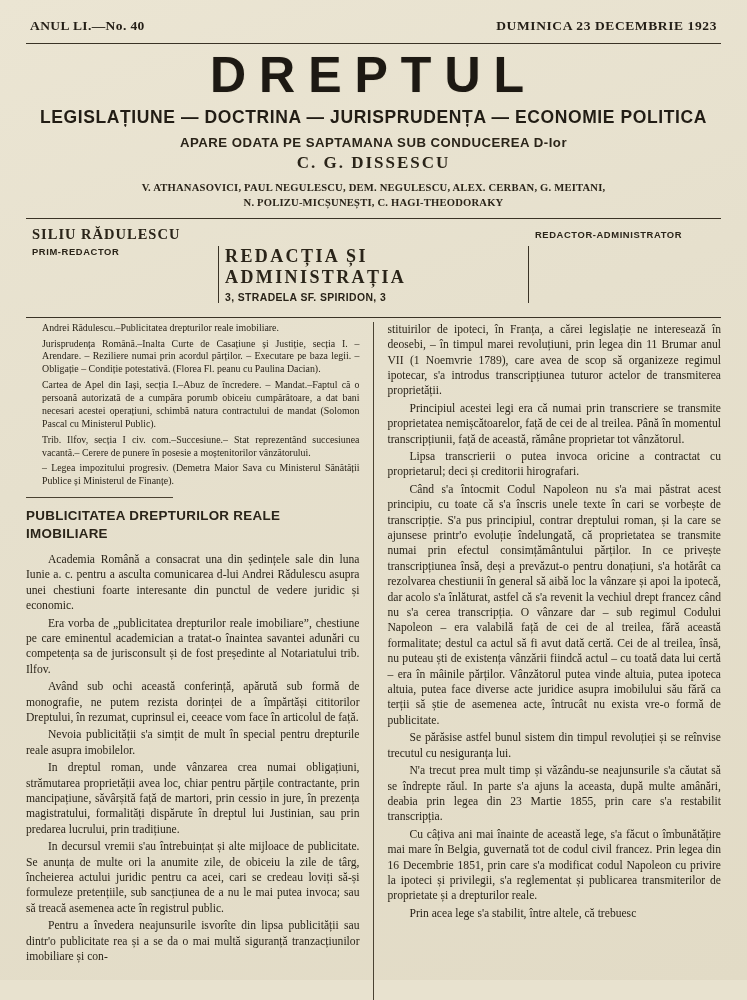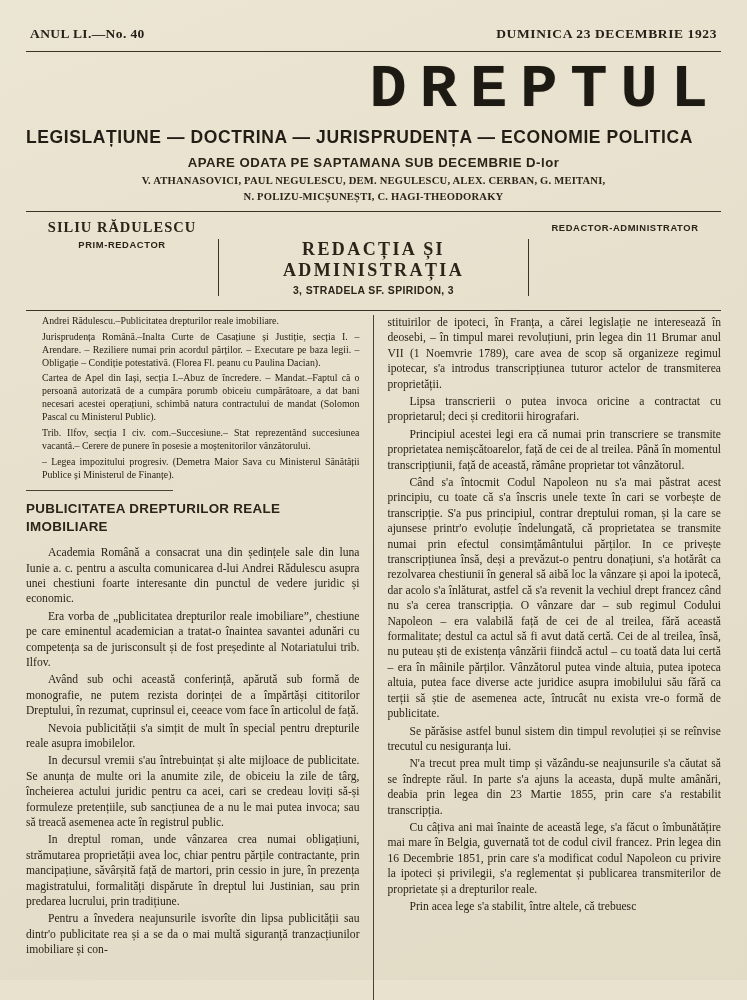--- a/index.html
+++ b/index.html
@@ -27,35 +27,35 @@
     display: flex;
     justify-content: space-between;
     align-items: baseline;
     font-family: "Liberation Serif", serif;
     font-size: 13.5px;
     font-weight: bold;
     letter-spacing: 0.4px;
     color: #241f17;
     padding: 0 4px 2px 4px;
   }
-  .topline .right { letter-spacing: 0.6px; margin-top: 8px; }
+  .topline .right { letter-spacing: 0.6px; }
 
   .title {
-    text-align: right;
-    font-family: Liberation Mono, monospace;
-    font-weight: bold;
-    font-size: 62px;
+    text-align: center;
+    font-family: Liberation Sans, sans-serif;
+    font-weight: bold;
+    font-size: 50px;
     letter-spacing: 13px;
     line-height: 1.02;
     margin: 6px 0 2px 0;
     color: #1d1913;
     text-shadow: 0 0 1px rgba(60,50,30,0.35);
   }
   .subtitle {
-    text-align: left;
+    text-align: center;
     font-family: "Liberation Sans", sans-serif;
     font-weight: bold;
     font-size: 17.5px;
     letter-spacing: 0.6px;
     color: #221d15;
     margin: 6px 0 7px 0;
   }
   .tagline {
     text-align: center;
     font-family: "Liberation Sans", sans-serif;
@@ -86,21 +86,21 @@
     margin: 7px 0 0 0;
   }
   
   .editbar {
     display: flex;
     align-items: stretch;
     margin-top: 0;
     padding: 7px 0 7px 0;
   }
   .editbar .cell {
-    text-align: center;
+    text-align: left;
     padding: 0 6px;
   }
   .editbar .side { width: 180px; }
   .editbar .mid {
     flex: 1;
     border-left: 1.4px solid #3a3326;
     border-right: 1.4px solid #3a3326;
     margin-top: 20px;
   }
   .eb-name {
@@ -179,21 +179,22 @@
 <div class="page">
 
   <div class="topline">
     <span>ANUL LI.—No. 40</span>
     <span class="right">DUMINICA 23 DECEMBRIE 1923</span>
   </div>
   <hr class="rule">
 
   <div class="title">DREPTUL</div>
   <div class="subtitle">LEGISLAȚIUNE — DOCTRINA — JURISPRUDENȚA — ECONOMIE POLITICA</div>
-  <div class="tagline">APARE ODATA PE SAPTAMANA SUB DECEMBRIE D-lor</div>
+  <div class="tagline">APARE ODATA PE SAPTAMANA SUB CONDUCEREA D-lor</div>
+  <div class="director">C. G. DISSESCU</div>
   <div class="editors">V. ATHANASOVICI, PAUL NEGULESCU, DEM. NEGULESCU, ALEX. CERBAN, G. MEITANI,</div>
   <div class="editors">N. POLIZU-MICȘUNEȘTI, C. HAGI-THEODORAKY</div>
 
   <hr class="rule">
 
   <div class="editbar">
     <div class="cell side">
       <div class="eb-name">SILIU RĂDULESCU</div>
       <div class="eb-role">PRIM-REDACTOR</div>
     </div>
@@ -220,29 +221,29 @@
       </div>
 
       <hr class="toc-rule">
 
       <div class="section-title">PUBLICITATEA DREPTURILOR REALE IMOBILIARE</div>
 
       <p class="body">Academia Română a consacrat una din ședințele sale din luna Iunie a. c. pentru a asculta comunicarea d-lui Andrei Rădulescu asupra unei chestiuni foarte interesante din punctul de vedere juridic și economic.</p>
       <p class="body">Era vorba de „publicitatea drepturilor reale imobiliare”, chestiune pe care eminentul academician a tratat-o înaintea savantei adunări cu competența sa de jurisconsult și de fost președinte al Notariatului trib. Ilfov.</p>
       <p class="body">Având sub ochi această conferință, apărută sub formă de monografie, ne putem rezista dorinței de a împărtăși cititorilor Dreptului, în rezumat, cuprinsul ei, ceeace vom face în articolul de față.</p>
       <p class="body">Nevoia publicității s'a simțit de mult în special pentru drepturile reale asupra imobilelor.</p>
+      <p class="body">In dreptul roman, unde vânzarea crea numai obligațiuni, strămutarea proprietății avea loc, chiar pentru părțile contractante, prin mancipațiune, săvârșită față de martori, prin cessio in jure, în prezența magistratului, formalități dispărute în dreptul lui Justinian, sau prin predarea lucrului, prin tradițiune.</p>
       <p class="body">In decursul vremii s'au întrebuințat și alte mijloace de publicitate. Se anunța de multe ori la anumite zile, de obiceiu la zile de târg, încheierea actului juridic pentru ca acei, cari se credeau loviți să-și formuleze pretențiile, sub sancțiunea de a nu le mai putea invoca; sau să treacă asemenea acte în registrul public.</p>
-      <p class="body">In dreptul roman, unde vânzarea crea numai obligațiuni, strămutarea proprietății avea loc, chiar pentru părțile contractante, prin mancipațiune, săvârșită față de martori, prin cessio in jure, în prezența magistratului, formalități dispărute în dreptul lui Justinian, sau prin predarea lucrului, prin tradițiune.</p>
       <p class="body">Pentru a învedera neajunsurile isvorîte din lipsa publicității sau dintr'o publicitate rea și a se da o mai multă siguranță tranzacțiunilor imobiliare și con-</p>
     </div>
 
     <div class="col right">
       <p class="body" style="text-indent:0">stituirilor de ipoteci, în Franța, a cărei legislație ne interesează în deosebi, – în timpul marei revoluțiuni, prin legea din 11 Brumar anul VII (1 Noemvrie 1789), care avea de scop să organizeze regimul ipotecar, s'a introdus transcripțiunea tuturor actelor de transmiterea proprietății.</p>
+      <p class="body">Principiul acestei legi era că numai prin transcriere se transmite proprietatea nemișcătoarelor, față de cei de al treilea. Până în momentul transcripțiunii, față de această, rămâne proprietar tot vânzătorul.</p>
       <p class="body">Lipsa transcrierii o putea invoca oricine a contractat cu proprietarul; deci și creditorii hirografari.</p>
-      <p class="body">Principiul acestei legi era că numai prin transcriere se transmite proprietatea nemișcătoarelor, față de cei de al treilea. Până în momentul transcripțiunii, față de această, rămâne proprietar tot vânzătorul.</p>
       <p class="body">Când s'a întocmit Codul Napoleon nu s'a mai păstrat acest principiu, cu toate că s'a înscris unele texte în cari se vorbește de transcripție. S'a pus principiul, contrar dreptului roman, și la care se ajunsese printr'o evoluție îndelungată, că proprietatea se transmite numai prin efectul consimțământului părților. In ce privește transcripțiunea însă, deși a prevăzut-o pentru donațiuni, s'a hotărât ca rezolvarea chestiunii în general să aibă loc la vânzare și apoi la ipotecă, dar acolo s'a înlăturat, astfel că s'a revenit la vechiul drept francez când nu s'a cerea transcripția. O vânzare dar – sub regimul Codului Napoleon – era valabilă față de cei de al treilea, fără această formalitate; destul ca actul să fi avut dată certă. Cei de al treilea, însă, nu puteau ști de existența vânzării fiindcă actul – cu toată data lui certă – era în mâinile părților. Vânzătorul putea vinde altuia, putea ipoteca altuia, putea face diverse acte juridice asupra imobilului său fără ca terții să știe de asemenea acte, întrucât nu exista vre-o formă de publicitate.</p>
       <p class="body">Se părăsise astfel bunul sistem din timpul revoluției și se reînvise trecutul cu nesiguranța lui.</p>
       <p class="body">N'a trecut prea mult timp și văzându-se neajunsurile s'a căutat să se îndrepte răul. In parte s'a ajuns la aceasta, după multe amânări, deabia prin legea din 23 Martie 1855, prin care s'a restabilit transcripția.</p>
       <p class="body">Cu câțiva ani mai înainte de această lege, s'a făcut o îmbunătățire mai mare în Belgia, guvernată tot de codul civil francez. Prin legea din 16 Decembrie 1851, prin care s'a modificat codul Napoleon cu privire la ipoteci și privilegii, s'a reglementat și publicarea transmiterilor de proprietate și a drepturilor reale.</p>
       <p class="body">Prin acea lege s'a stabilit, între altele, că trebuesc</p>
     </div>
 
   </div>
 </div>
 

